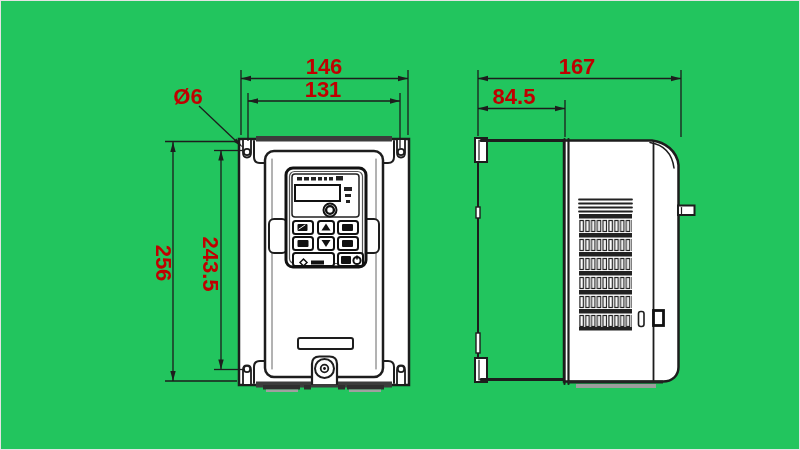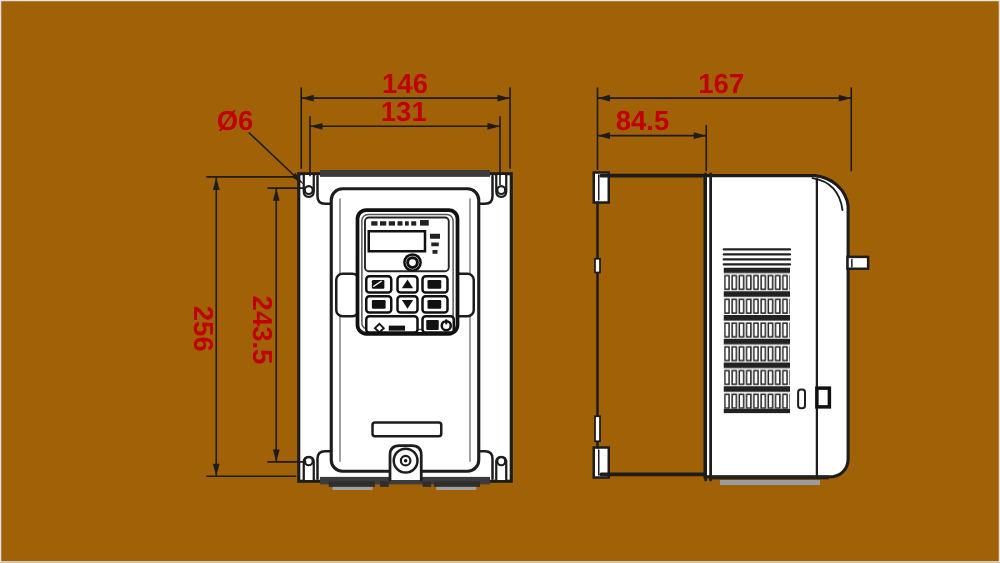--- a/index.html
+++ b/index.html
@@ -1,16 +1,16 @@
 <!DOCTYPE html>
 <html><head>
 <meta charset="utf-8">
 <style>
   html,body{margin:0;padding:0;background:#ffffff;}
-  .canvas{width:800px;height:450px;position:relative;background:#a16207;box-sizing:border-box;border:1px solid #e4e4e4;}
+  .canvas{width:800px;height:450px;position:relative;background:#22c55e;box-sizing:border-box;border:1px solid #e4e4e4;}
   svg{display:block;}
   svg text{font-family:"Liberation Sans", sans-serif;font-weight:bold;}
   .dimtxt{fill:#c00000;font-size:22px;}
 </style>
 </head>
 <body>
 
 <div class="canvas">
 <svg width="800" height="450" viewBox="0 0 800 450">
   <defs>

